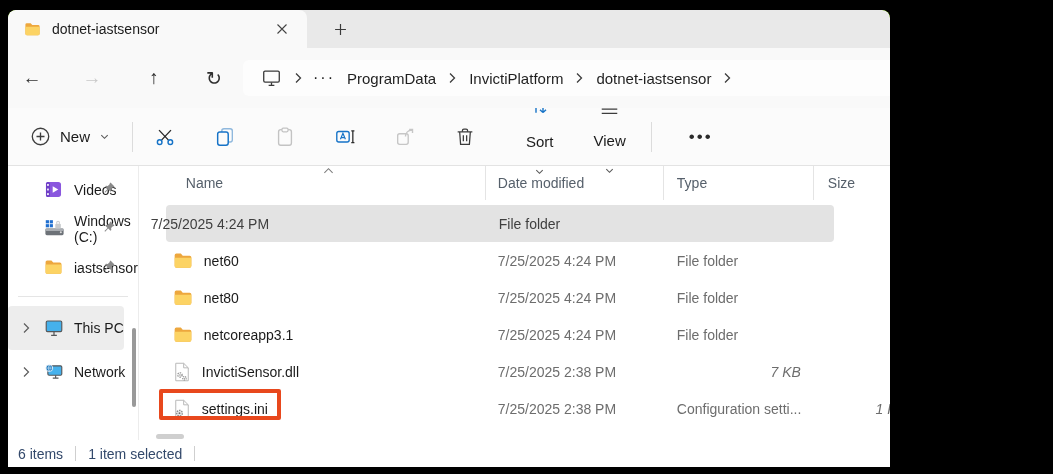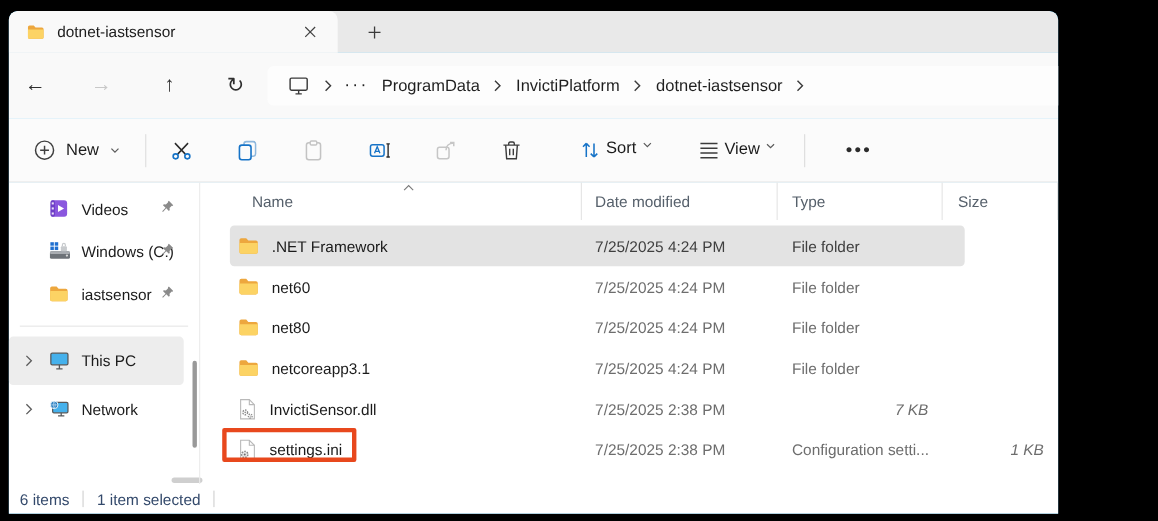--- a/index.html
+++ b/index.html
@@ -1,19 +1,19 @@
 <!DOCTYPE html>
 <html><head>
 <meta charset="utf-8">
 <style>
   * { margin:0; padding:0; box-sizing:border-box; }
   body { background:#555; font-family:"Liberation Sans","DejaVu Sans",sans-serif; }
   .frame { position:relative; width:1053px; height:474px; background:#000; overflow:hidden; }
-  .window { position:absolute; left:8px; top:10px; width:954px; height:457px;
-            background:#7dd3fc; border-radius:8px 8px 0 0; overflow:hidden; }
+  .window { position:absolute; left:8px; top:10px; width:882px; height:457px;
+            background:#84cc16; border-radius:8px 8px 0 0; overflow:hidden; }
 
   
   .tabstrip { position:relative; height:38px; background:#e9e9e9; border-radius:8px 8px 0 0; }
   .tab { position:absolute; left:0; top:0; width:299px; height:38px; background:#f9f9f9;
          border-radius:8px 8px 0 0; display:flex; align-items:center; padding:0 12px 0 16px; }
   .tab-title { font-size:14px; color:#1b1b1b; margin-left:11px; flex:1; }
   .tab-close { width:26px; height:26px; display:flex; align-items:center; justify-content:center;
                font-size:14px; color:#444; border-radius:4px; cursor:default; }
   .newtab-btn { position:absolute; left:318px; top:6px; width:28px; height:26px; display:flex;
                 align-items:center; justify-content:center; font-size:18px; color:#3b3b3b; }
@@ -33,21 +33,21 @@
                font-size:15px; color:#333; overflow:hidden; }
 
   
   .commandbar { height:58px; background:#fbfbfb; border-bottom:1px solid #e3e3e3;
                 display:flex; align-items:center; padding-left:12px; }
   .cmd-new { display:flex; align-items:center; gap:9px; padding:7px 10px; border-radius:4px; }
   .cmd-new-label { font-size:15px; color:#1b1b1b; }
   .cmd-divider { width:1px; height:30px; background:#dcdcdc; margin:0 12px; }
   .cmd-icon { width:40px; height:38px; margin-right:20px; display:flex; align-items:center;
               justify-content:center; border-radius:4px; }
-  .cmd-group { display:flex; align-items:flex-start; gap:4px; padding:7px 9px; border-radius:4px; }
+  .cmd-group { display:flex; align-items:center; gap:16px; padding:7px 9px; border-radius:4px;flex-direction:column; }
   .cmd-label { font-size:15px; color:#1b1b1b; }
   .cmd-sort { margin-left:12px; }
   .cmd-view { margin-left:22px; }
   .cmd-more { margin-left:16px; font-size:17px; color:#2b2b2b; letter-spacing:2px;
               width:42px; text-align:center; }
 
   
   .content { display:flex; height:274px; background:#fff;justify-content:space-between; }
   .sidebar { width:180px; position:relative; padding-top:4px; }
   .side-item { display:flex; align-items:center; height:39px; padding-left:14px; position:relative; }
@@ -364,29 +364,20 @@
           <span class="sort-caret">
             <svg width="11" height="8" viewBox="0 0 12 8">
                 <path d="M1.5 6L6 1.5 10.5 6" stroke="#7a7a7a" stroke-width="1.1" fill="none"></path>
               </svg>
           </span>
         </div>
 
         <div class="rows">
 
           <div class="row grid-cols selected">
-            <div class="cell name">
-              <span>
-                <svg width="20" height="20" viewBox="0 0 24 24">
-                    <path d="M2 5a2 2 0 0 1 2-2h5.4l2.3 2.6H20a2 2 0 0 1 2 2V18a2 2 0 0 1-2 2H4a2 2 0 0 1-2-2z" fill="#eda73e"></path>
-                    <path d="M2 8.2h20V18a2 2 0 0 1-2 2H4a2 2 0 0 1-2-2z" fill="#fcd364"></path>
-                  </svg>
-              </span>
-              <span>.NET Framework</span>
-            </div>
             <div class="cell date">7/25/2025 4:24 PM</div>
             <div class="cell type">File folder</div>
             <div class="cell size"></div>
             <div class="cell"></div>
           </div>
 
           <div class="row grid-cols">
             <div class="cell name">
               <span>
                 <svg width="20" height="20" viewBox="0 0 24 24">

